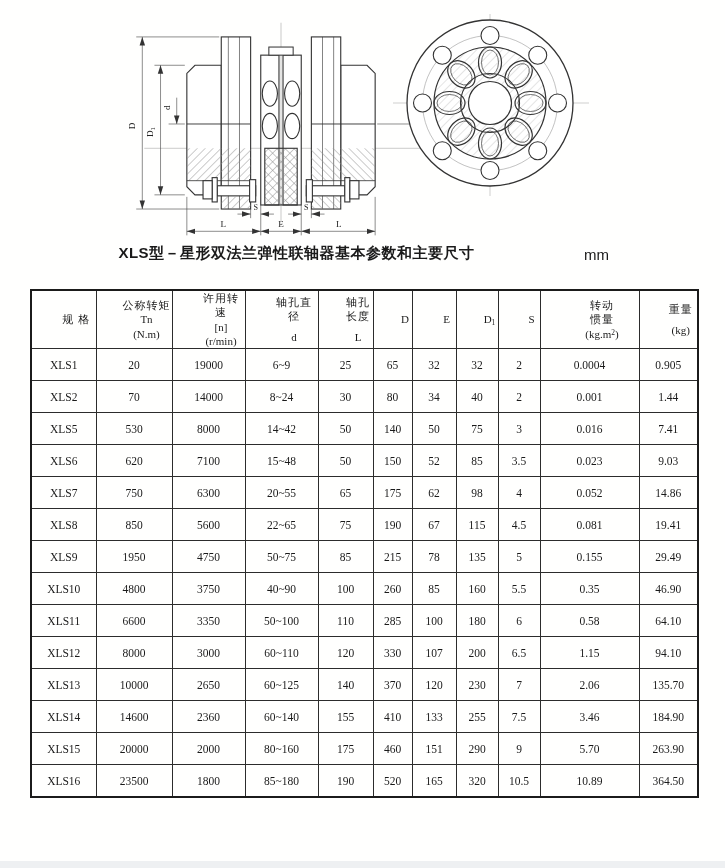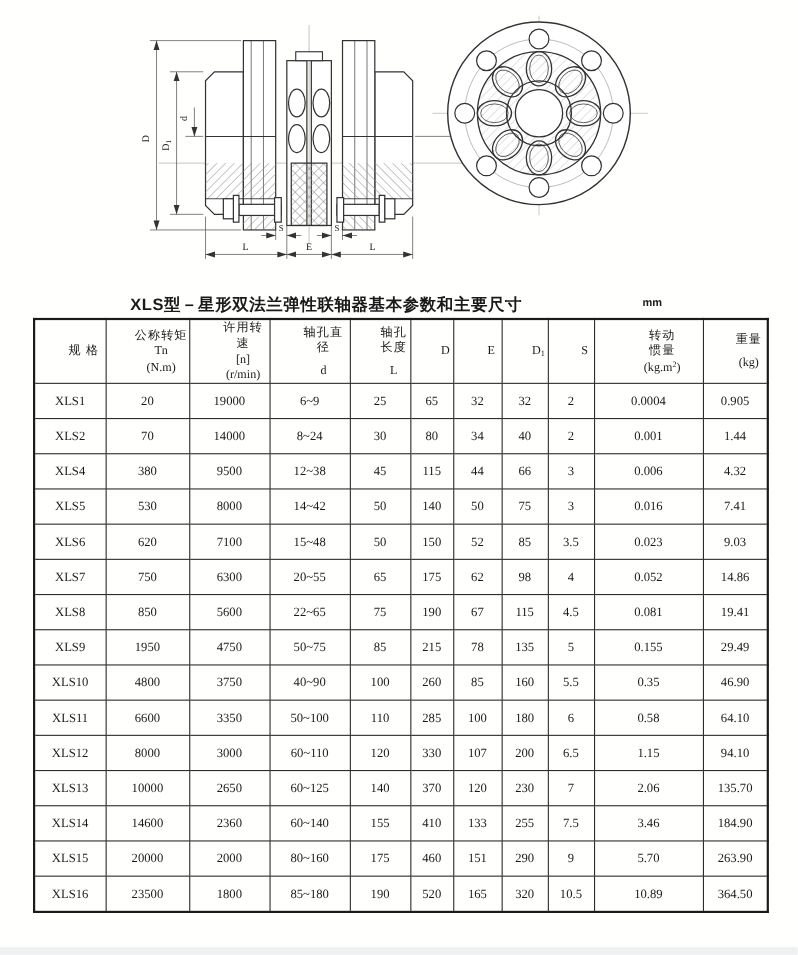--- a/index.html
+++ b/index.html
@@ -8,26 +8,26 @@
     font-family:"Liberation Sans",sans-serif;color:#1a1a1a;overflow:hidden;
   }
   .page{position:absolute;inset:0;}
 
   
   .section-svg{position:absolute;left:118px;top:6px;width:326px;height:238px;}
   .front-svg{position:absolute;left:393px;top:14px;width:196px;height:182px;}
   svg text{font-family:"Liberation Serif",serif;fill:#222;}
 
   
-  .title-row{position:absolute;left:0;top:268px;width:713px;height:22px;}
+  .title-row{position:absolute;left:0;top:244px;width:713px;height:22px;}
   .doc-title{
     position:absolute;left:0;right:120px;text-align:center;
     font-size:15px;font-weight:bold;letter-spacing:.5px;white-space:nowrap;
   }
-  .unit-label{position:absolute;left:584px;top:2px;font-size:10px;font-weight:bold;}
+  .unit-label{position:absolute;left:584px;top:2px;font-size:15px;font-weight:normal;}
 
   
   .spec-table{
     position:absolute;left:30px;top:289px;width:667px;
     border-collapse:collapse;table-layout:fixed;
     border:2.5px solid #1b1b1b;
   }
   .spec-table th,.spec-table td{
     border:1px solid #2c2c2c;text-align:center;vertical-align:middle;
     padding:0;overflow:hidden;
@@ -308,33 +308,20 @@
           <td>8~24</td>
           <td>30</td>
           <td>80</td>
           <td>34</td>
           <td>40</td>
           <td>2</td>
           <td>0.001</td>
           <td>1.44</td>
         </tr>
         <tr>
-          <td>XLS4</td>
-          <td>380</td>
-          <td>9500</td>
-          <td>12~38</td>
-          <td>45</td>
-          <td>115</td>
-          <td>44</td>
-          <td>66</td>
-          <td>3</td>
-          <td>0.006</td>
-          <td>4.32</td>
-        </tr>
-        <tr>
           <td>XLS5</td>
           <td>530</td>
           <td>8000</td>
           <td>14~42</td>
           <td>50</td>
           <td>140</td>
           <td>50</td>
           <td>75</td>
           <td>3</td>
           <td>0.016</td>

